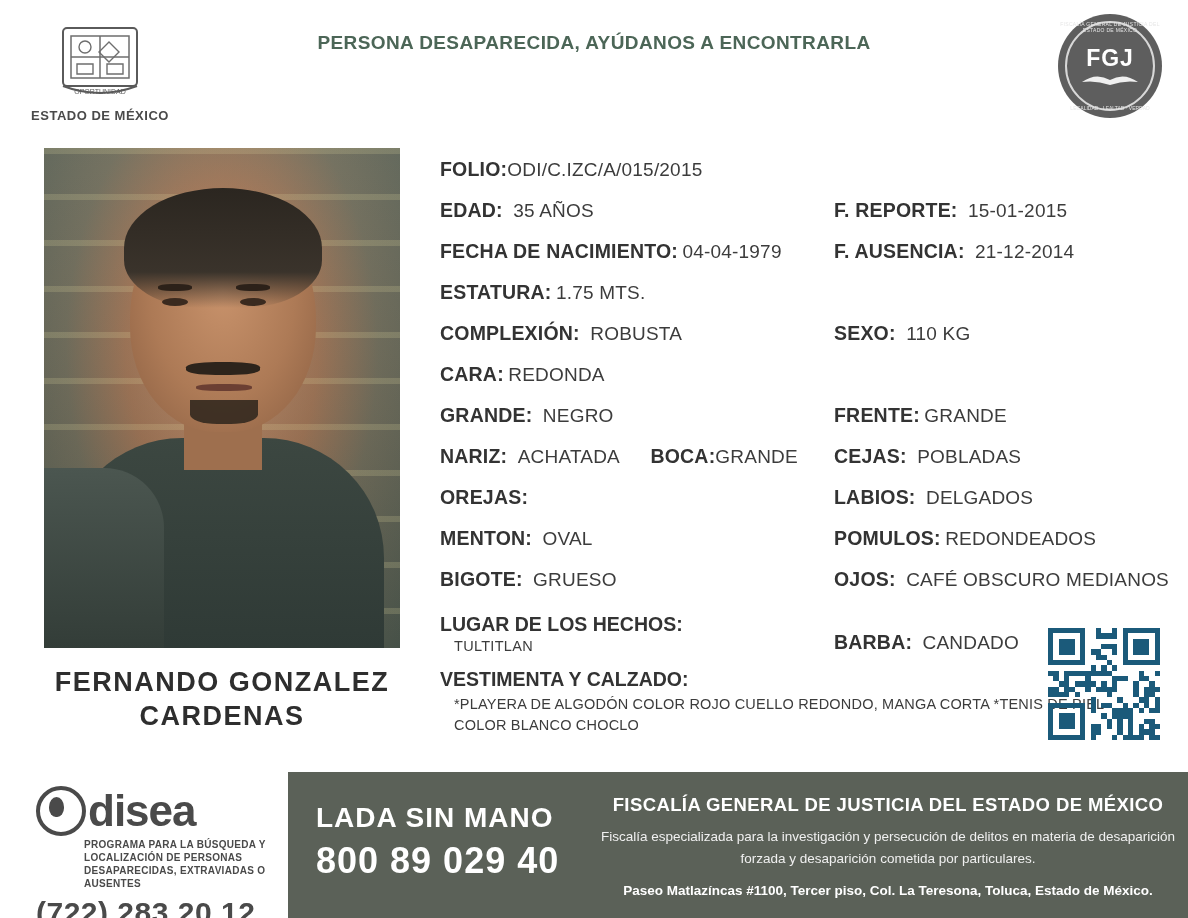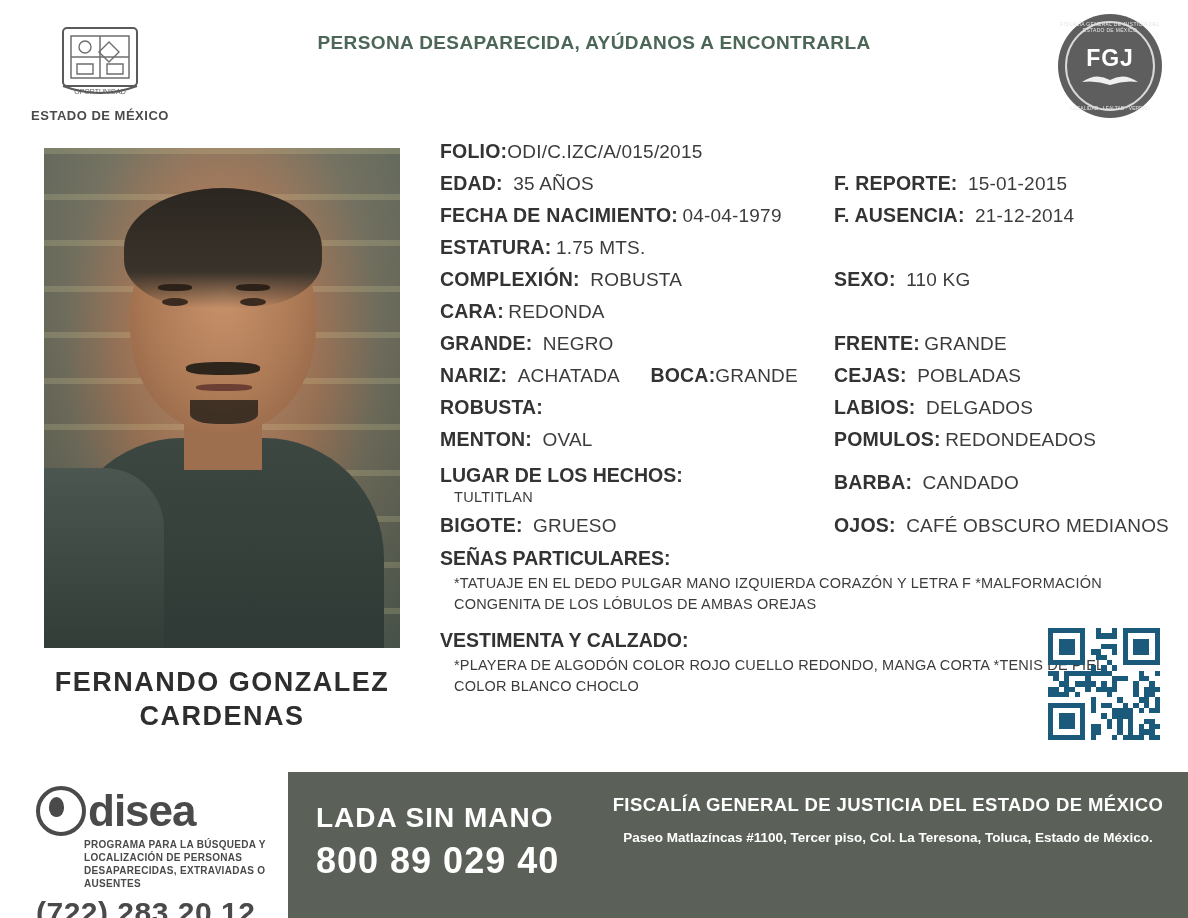--- a/index.html
+++ b/index.html
@@ -240,22 +240,23 @@
 
   
   .details {
     position: absolute;
     left: 440px;
     top: 140px;
     right: 18px;
   }
   .row {
     display: flex;
-    align-items: center;
+    align-items: flex-end;
     margin-bottom: 9px;
+    margin-top: 18px;
   }
   .col-left {
     width: 390px;
     flex: 0 0 390px;
   }
   .col-right {
     flex: 1 1 auto;
     padding-left: 4px;
   }
   .lbl {
@@ -550,21 +551,21 @@
       <span class="lbl inline-pair">BOCA:</span><span class="val">GRANDE</span>
     </div>
     <div class="col-right">
       <span class="lbl">CEJAS:</span>
       <span class="val sp">POBLADAS</span>
     </div>
   </div>
 
   <div class="row">
     <div class="col-left">
-      <span class="lbl">ROBUSTA:</span>
+      <span class="lbl">OREJAS:</span>
       <span class="val sp"></span>
     </div>
     <div class="col-right">
       <span class="lbl">LABIOS:</span>
       <span class="val sp">DELGADOS</span>
     </div>
   </div>
 
   <div class="row">
     <div class="col-left">
@@ -572,44 +573,40 @@
       <span class="val sp">OVAL</span>
     </div>
     <div class="col-right">
       <span class="lbl">POMULOS:</span>
       <span class="val">REDONDEADOS</span>
     </div>
   </div>
 
   <div class="row">
     <div class="col-left">
+      <span class="lbl">BIGOTE:</span>
+      <span class="val sp">GRUESO</span>
+    </div>
+    <div class="col-right">
+      <span class="lbl">OJOS:</span>
+      <span class="val sp">CAFÉ OBSCURO MEDIANOS</span>
+    </div>
+  </div>
+
+  <div class="row">
+    <div class="col-left">
       <div class="block-label">LUGAR DE LOS HECHOS:</div>
       <div class="val small-val">TULTITLAN</div>
     </div>
     <div class="col-right">
       <span class="lbl">BARBA:</span>
       <span class="val sp">CANDADO</span>
     </div>
   </div>
 
-  <div class="row">
-    <div class="col-left">
-      <span class="lbl">BIGOTE:</span>
-      <span class="val sp">GRUESO</span>
-    </div>
-    <div class="col-right">
-      <span class="lbl">OJOS:</span>
-      <span class="val sp">CAFÉ OBSCURO MEDIANOS</span>
-    </div>
-  </div>
-
-  <div style="margin-top:10px;">
-    <div class="block-label">SEÑAS PARTICULARES:</div>
-    <div class="block-text">*TATUAJE EN EL DEDO PULGAR MANO IZQUIERDA CORAZÓN Y LETRA F *MALFORMACIÓN CONGENITA  DE LOS LÓBULOS DE AMBAS OREJAS</div>
-  </div>
 
   <div style="margin-top:14px;">
     <div class="block-label">VESTIMENTA Y CALZADO:</div>
     <div class="block-text">*PLAYERA DE ALGODÓN COLOR ROJO CUELLO REDONDO, MANGA CORTA  *TENIS DE PIEL COLOR BLANCO CHOCLO</div>
   </div>
 
 </div>
 
 <div class="qr">
   <div class="qrgrid" id="qrgrid">
@@ -1068,16 +1065,17 @@
     <div class="odisea-phone">(722) 283 20 12</div>
   </div>
 
   <div class="footer-bar">
     <div class="lada">
       <div class="lada-title">LADA SIN MANO</div>
       <div class="lada-number">800 89 029 40</div>
     </div>
     <div class="fiscalia">
       <div class="fiscalia-title">FISCALÍA GENERAL DE JUSTICIA DEL ESTADO DE MÉXICO</div>
+      <div class="fiscalia-desc">Fiscalía especializada para la investigación y persecución de delitos en materia de desaparición forzada y desaparición cometida por particulares.</div>
       <div class="fiscalia-addr">Paseo Matlazíncas #1100, Tercer piso, Col. La Teresona, Toluca, Estado de México.</div>
     </div>
   </div>
 </div>
 
 </body></html>

